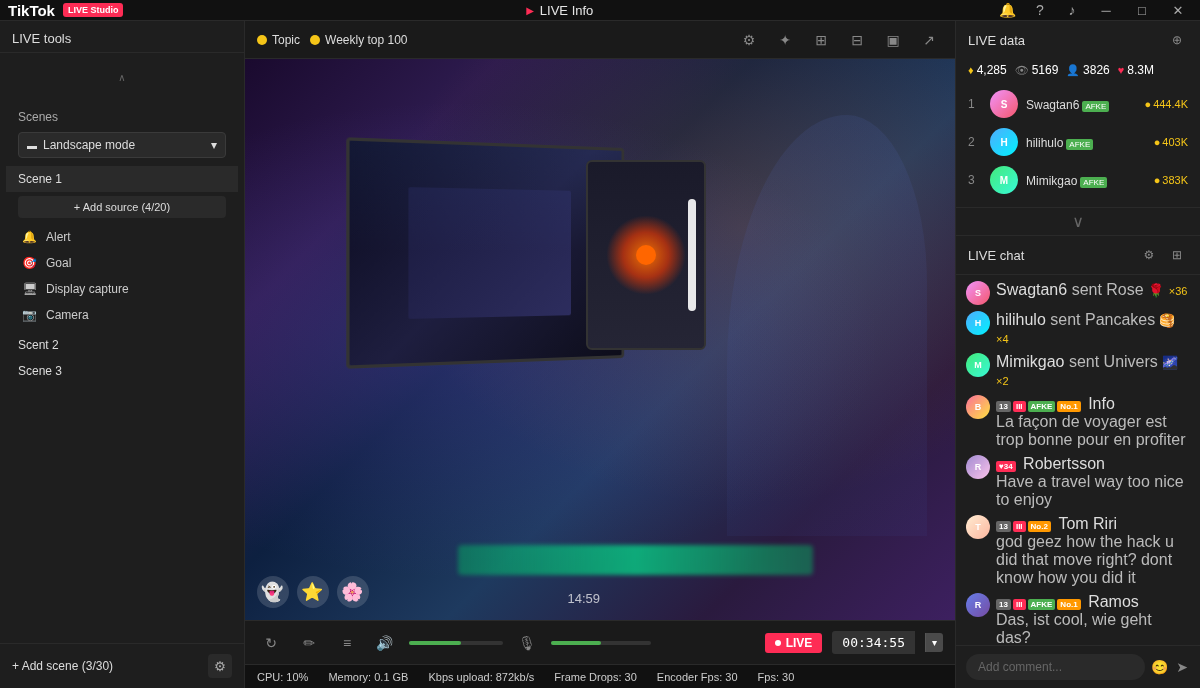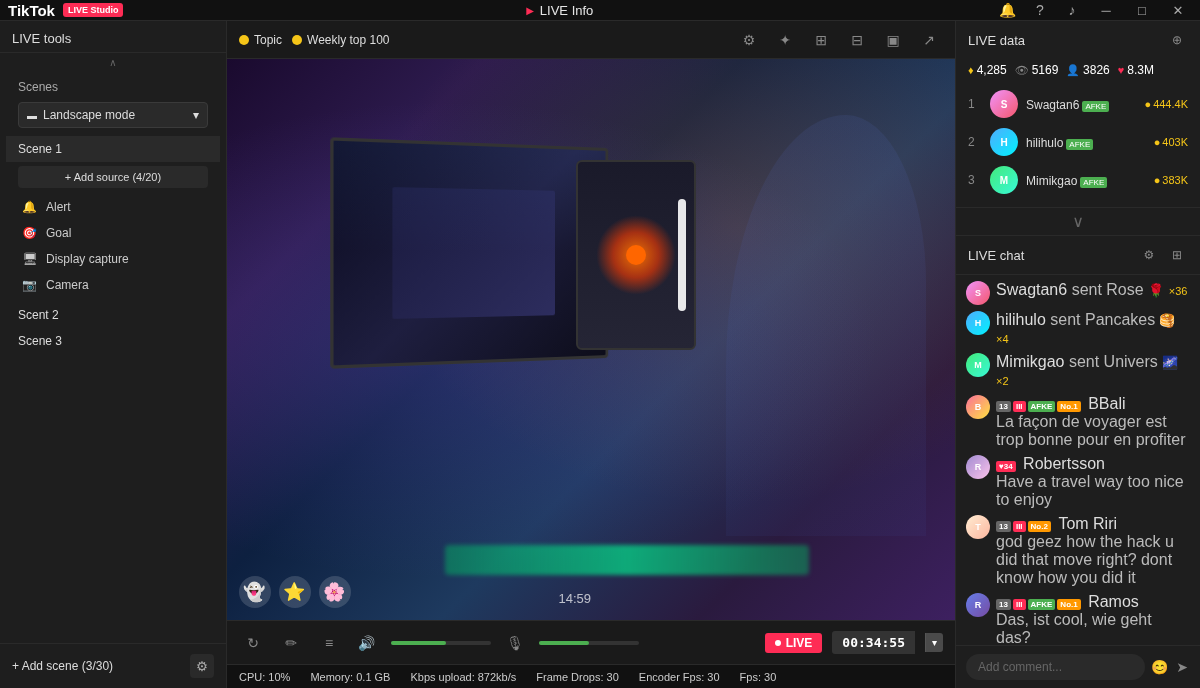--- a/index.html
+++ b/index.html
@@ -13,21 +13,21 @@
     .title-bar-center { display: flex; align-items: center; gap: 6px; cursor: pointer; }
     .title-bar-center span { font-size: 13px; color: #e5e5e5; }
     .title-bar-right { display: flex; align-items: center; gap: 8px; }
     .title-bar-right .icon-btn { width: 24px; height: 24px; display: flex; align-items: center; justify-content: center; cursor: pointer; color: #aaa; font-size: 14px; border-radius: 3px; }
     .win-btn { width: 28px; height: 28px; display: flex; align-items: center; justify-content: center; cursor: pointer; font-size: 13px; color: #aaa; }
 
     
     .main-layout { display: flex; flex: 1; overflow: hidden; }
 
     
-    .sidebar { width: 227px; background: #1e1e1e; border-right: 1px solid #2a2a2a; display: flex; flex-direction: column; }
+    .sidebar { width: 245px; background: #1e1e1e; border-right: 1px solid #2a2a2a; display: flex; flex-direction: column; gap: 15px; }
     .sidebar-header { padding: 10px 12px 6px; border-bottom: 1px solid #2a2a2a; }
     .sidebar-header h3 { font-size: 13px; color: #ddd; font-weight: 500; }
     .sidebar-collapse { display: flex; justify-content: center; padding: 4px; cursor: pointer; color: #666; font-size: 10px; }
     .sidebar-content { flex: 1; overflow-y: auto; padding: 8px 6px; }
     .scenes-section { padding: 0 12px 8px; }
     .scenes-title { font-size: 12px; color: #aaa; margin-bottom: 8px; }
     .scene-select { width: 100%; background: #2a2a2a; border: 1px solid #3a3a3a; color: #ddd; padding: 5px 8px; font-size: 12px; border-radius: 4px; cursor: pointer; display: flex; align-items: center; justify-content: space-between; }
     .scene-name { font-size: 12px; color: #ddd; padding: 6px 12px; cursor: pointer; }
     .scene-name.active { background: #2a2a2a; }
     .scene-sources { padding: 4px 12px; }
@@ -70,21 +70,21 @@
     .bottom-controls { height: 44px; background: #1a1a1a; display: flex; align-items: center; padding: 0 12px; gap: 10px; border-top: 1px solid #2a2a2a; }
     .control-icon { width: 28px; height: 28px; display: flex; align-items: center; justify-content: center; cursor: pointer; color: #888; font-size: 14px; }
     .audio-slider { flex: 1; height: 4px; background: #333; border-radius: 2px; max-width: 100px; position: relative; }
     .audio-fill { height: 100%; background: #4CAF50; border-radius: 2px; width: 55%; }
     .mic-area { display: flex; align-items: center; gap: 6px; }
     .mic-slider { flex: 1; height: 4px; background: #333; border-radius: 2px; width: 100px; }
     .mic-fill { height: 100%; background: #4CAF50; border-radius: 2px; width: 50%; }
     .spacer { flex: 1; }
     .live-badge { background: #fe2c55; color: #fff; padding: 3px 10px; border-radius: 3px; font-size: 12px; font-weight: bold; display: flex; align-items: center; gap: 5px; }
     .live-dot { width: 6px; height: 6px; border-radius: 50%; background: #fff; }
-    .timer-display { background: #333; color: #fff; padding: 4px 10px; border-radius: 3px 0 0 3px; font-size: 13px; font-family: monospace; font-weight: bold; }
+    .timer-display { background: #333; color: #fff; padding: 4px 10px; border-radius: 3px 0 0 3px; font-size: 13px; font-family: monospace; }
     .timer-arrow { background: #4a4a4a; color: #fff; padding: 4px 6px; border-radius: 0 3px 3px 0; cursor: pointer; font-size: 10px; border-left: 1px solid #555; }
 
     
     .status-bar { height: 24px; background: #111; display: flex; align-items: center; padding: 0 12px; gap: 20px; border-top: 1px solid #2a2a2a; text-align: right; }
     .status-item { font-size: 11px; color: #888; }
     .status-item span { color: #ccc; }
 
     
     .right-panel { width: 245px; background: #1e1e1e; border-left: 1px solid #2a2a2a; display: flex; flex-direction: column; }
 
@@ -423,21 +423,21 @@
 
         <div class="chat-msg-complex">
           <div class="chat-avatar-sm ca4">B</div>
           <div class="chat-msg-body">
             <span class="chat-badges">
               <span class="chat-badge badge-num">13</span>
               <span class="chat-badge badge-heart">III</span>
               <span class="chat-badge badge-afke">AFKE</span>
               <span class="chat-badge badge-no1">No.1</span>
             </span>
-            <span class="chat-user">BBali</span>
+            <span class="chat-user">Info</span>
             <div class="chat-text">La façon de voyager est trop bonne pour en profiter</div>
           </div>
         </div>
 
         <div class="chat-msg-complex">
           <div class="chat-avatar-sm ca5">R</div>
           <div class="chat-msg-body">
             <span class="chat-badges">
               <span class="chat-badge badge-heart">♥34</span>
             </span>

